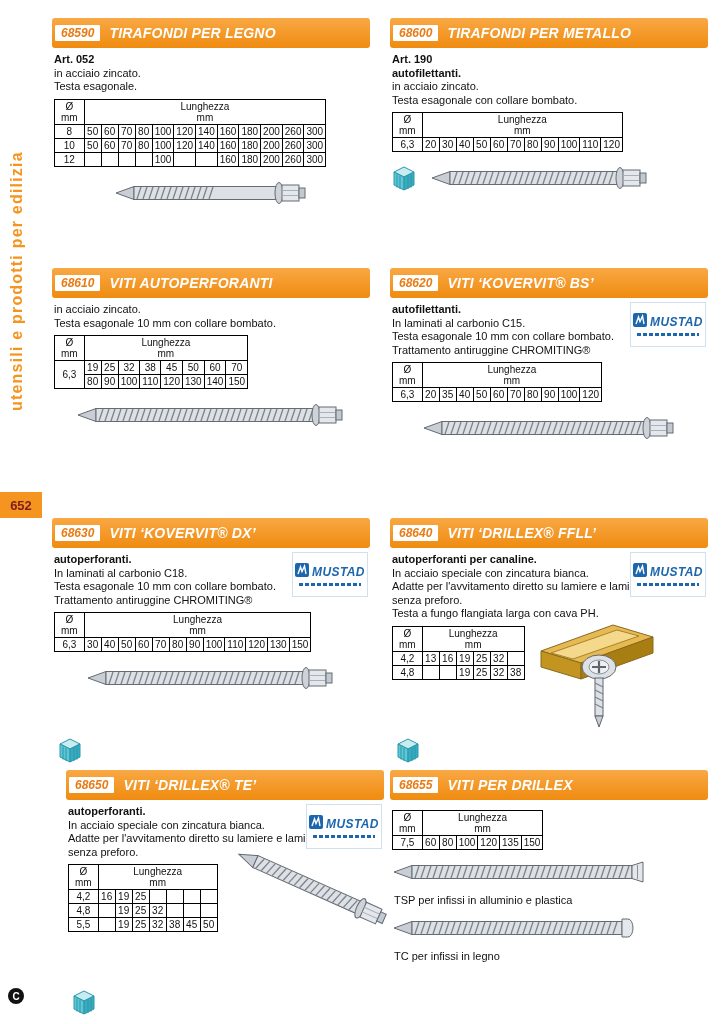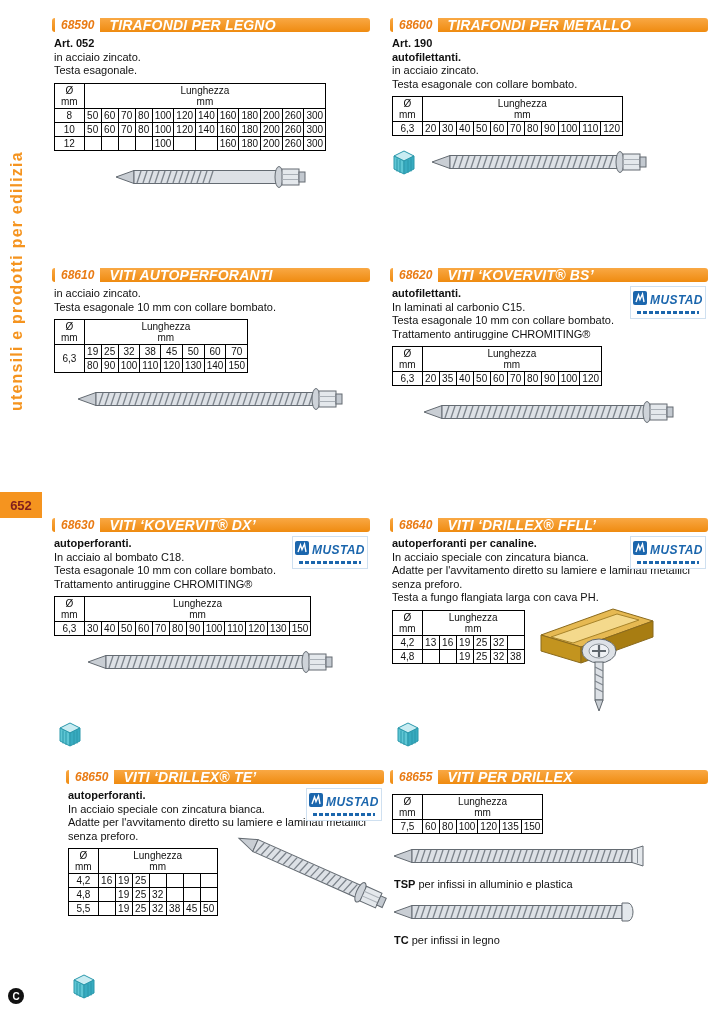--- a/index.html
+++ b/index.html
@@ -30,21 +30,21 @@
   .section { position: absolute; width: 318px; height: 244px; }
   #s0 { left: 52px;  top: 18px; }
   #s1 { left: 390px; top: 18px; }
   #s2 { left: 52px;  top: 268px; }
   #s3 { left: 390px; top: 268px; }
   #s4 { left: 52px;  top: 518px; }
   #s5 { left: 390px; top: 518px; }
   #s6 { left: 47px;  top: 770px; margin-left: 19px; }
   #s7 { left: 390px; top: 770px; }
   .sec-header {
-    height: 14px; background: linear-gradient(180deg, #f9a844, #ef8b10);
+    height: 30px; background: linear-gradient(180deg, #f9a844, #ef8b10);
     border-radius: 3px; display: flex; align-items: center; padding: 2px 3px;
   }
   .code-box {
     background: #fff; color: #e97b14; font-weight: bold; font-style: italic;
     font-size: 12px; padding: 0 6px; height: 16px; line-height: 16px; border-radius: 1px;
   }
   .sec-title {
     color: #fff; font-weight: bold; font-style: italic; font-size: 14px;
     margin-left: 9px; letter-spacing: .2px; white-space: nowrap;
   }
@@ -64,25 +64,25 @@
   .img-row { display: flex; align-items: center; justify-content: center; gap: 14px; margin-top: 8px; }
   .img-row.left { justify-content: flex-start; }
   .screw { display: inline-block; line-height: 0; }
   .screw-tilt { transform: rotate(24deg); margin-top: 10px; }
   .row-2col { display: flex; align-items: flex-start; gap: 12px; }
   .boxicon { display: inline-block; line-height: 0; }
   .boxicon-abs { position: absolute; left: 6px; bottom: 4px; }
   .channel { line-height: 0; margin-top: -6px; }
   .variant { margin-top: 2px; }
   .screw-label { font-size: 11px; line-height: 13px; margin: 0 0 3px 2px; }
-  .screw-label .bold { font-weight: bold; margin-top: 7px; }
+  .screw-label .bold { font-weight: normal; margin-top: 7px; }
   
   .mustad { position: absolute; right: 2px; top: 4px; width: 76px;
     display: flex; flex-direction: column; align-items: center;
-    border: 1px solid #cfe0f0; background: #fff; padding: 4px 3px; }
+    border: 1px solid #cfe0f0; background: #fff; padding: 10px 3px; }
   .mustad-row { display: flex; align-items: center; gap: 3px; }
   .mustad-name { color: #1b66ad; font-weight: bold; font-style: italic; font-size: 12px; letter-spacing: .4px; }
   .mustad-sub { margin-top: 2px; height: 3px; width: 92%;
     background: repeating-linear-gradient(90deg, #1b66ad 0 4px, transparent 4px 6px); }
 </style>
 </head>
 <body>
 
 <div class="page">
 
@@ -469,21 +469,21 @@
                 <rect width="14" height="14" rx="2" fill="#1b66ad"></rect>
                 <path d="M3,11 L5.5,4 L7,8.5 L9.5,3 L11,11" stroke="#fff" stroke-width="1.4" fill="none"></path>
               </svg>
           </span>
           <span class="mustad-name">MUSTAD</span>
         </div>
         <div class="mustad-sub"></div>
       </div>
       <div class="desc">
           <div class="desc-line bold">autoperforanti.</div>
-          <div class="desc-line">In acciaio al bombato C18.</div>
+          <div class="desc-line">In laminati al carbonio C18.</div>
           <div class="desc-line">Testa esagonale 10 mm con collare bombato.</div>
           <div class="desc-line">Trattamento antiruggine CHROMITING®</div>
         </div>
       <div class="table-wrap">
           <table class="spec">
             <tbody>
               <tr>
                 <th>Ø<br>mm</th>
                 <th colspan="12">Lunghezza<br>mm</th>
               </tr>

